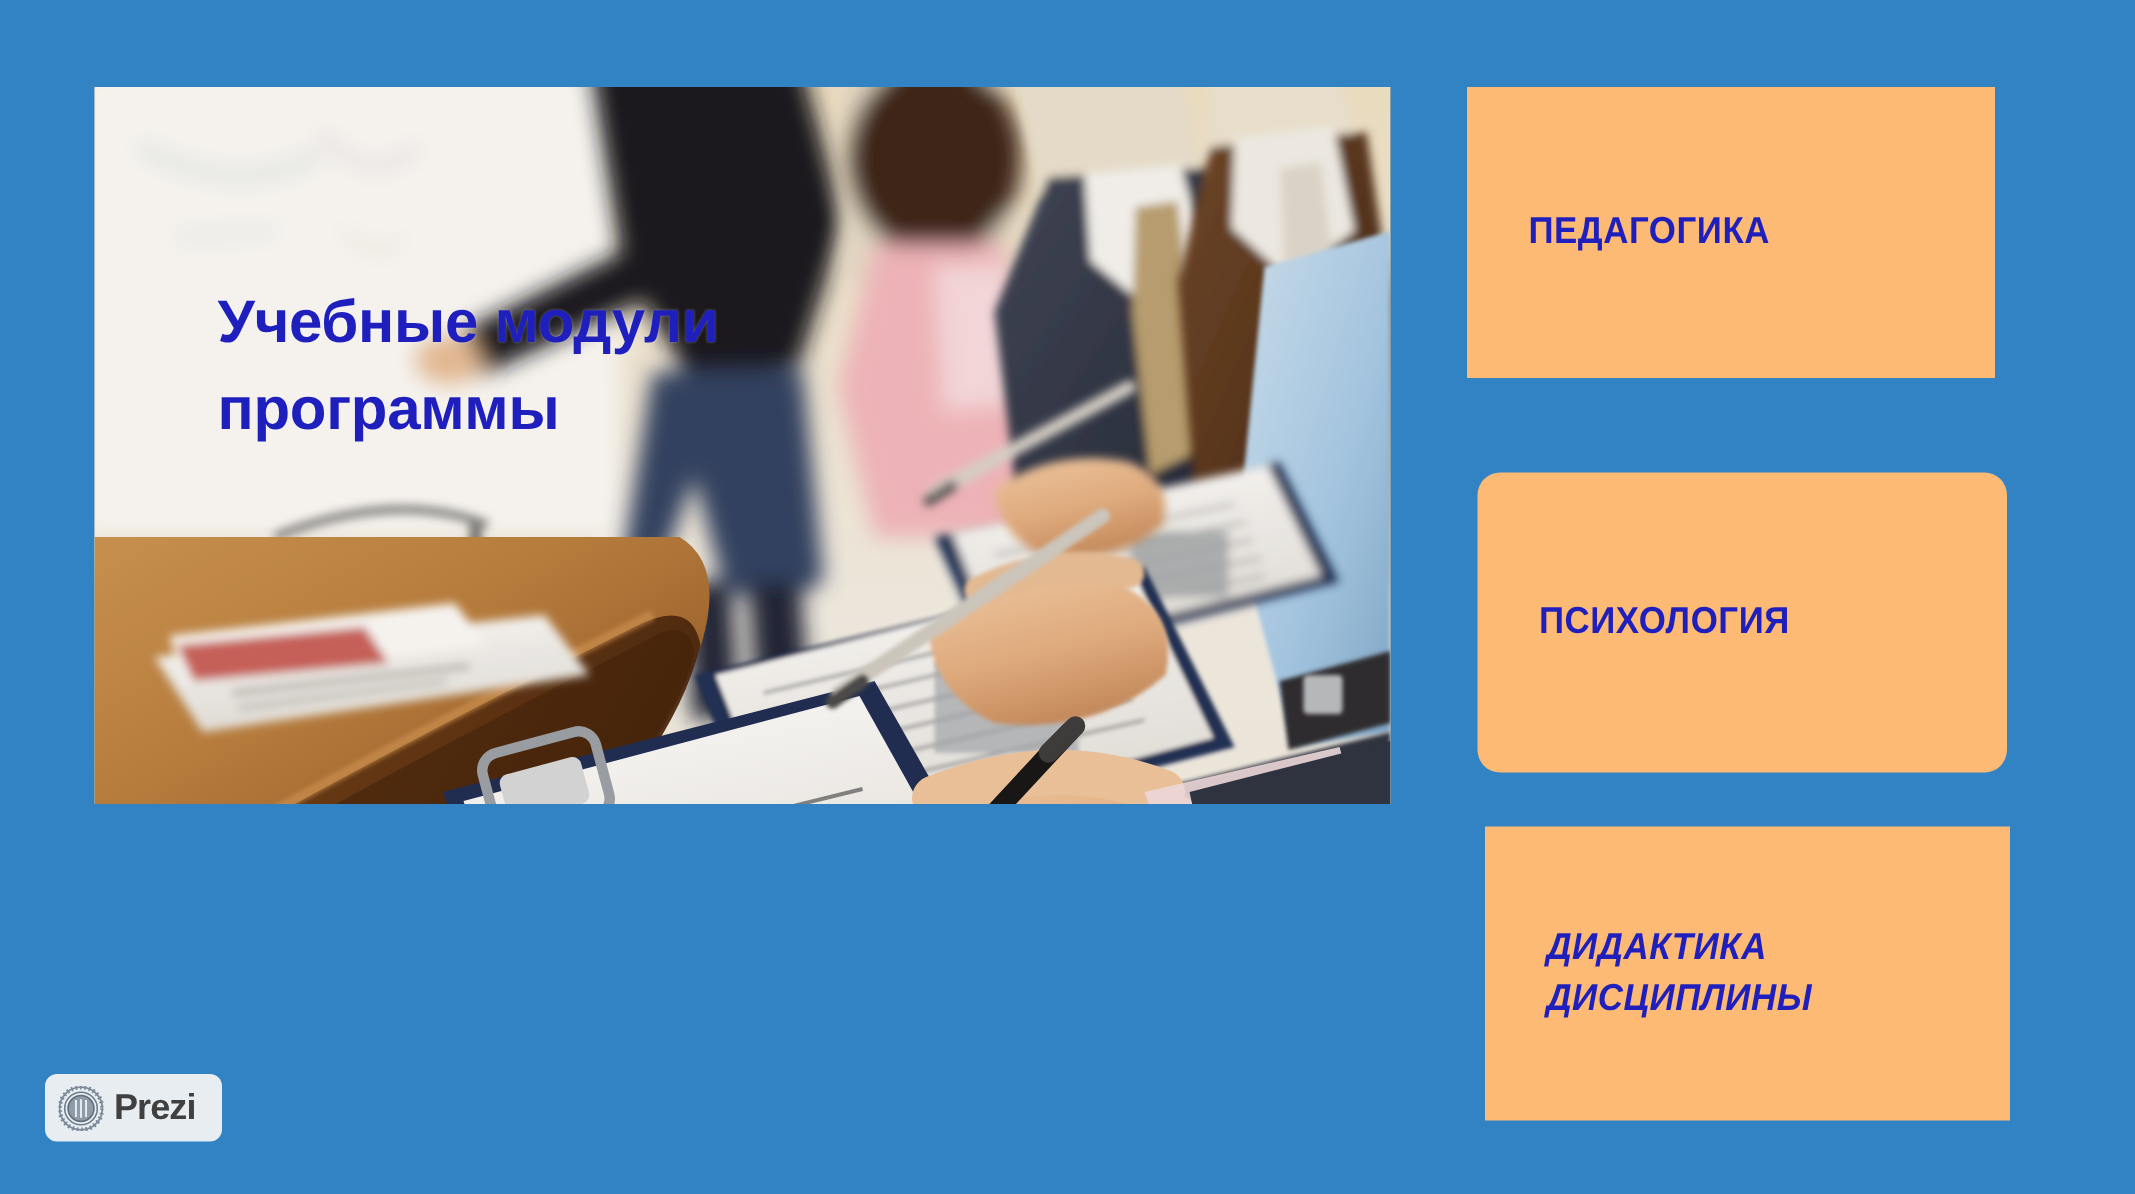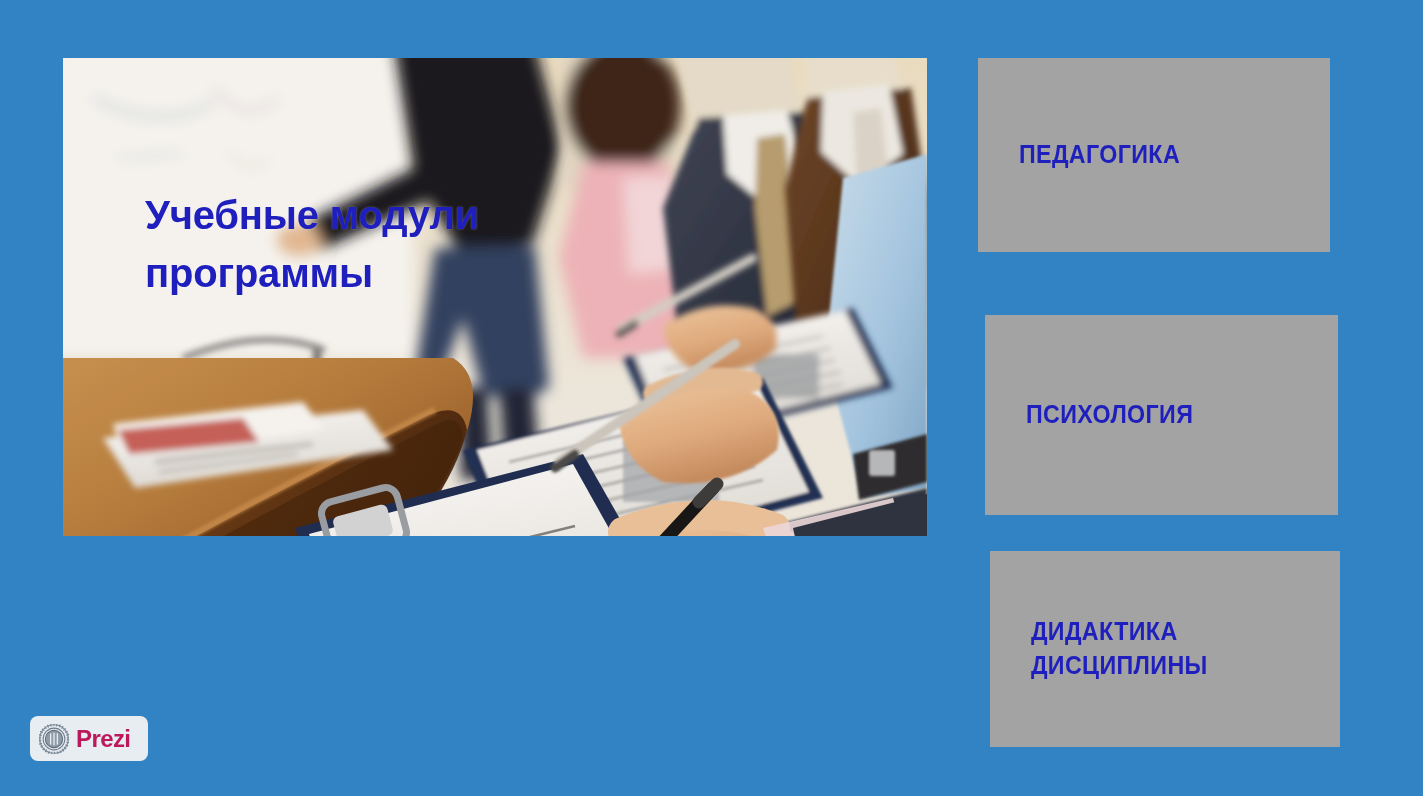--- a/index.html
+++ b/index.html
@@ -33,21 +33,21 @@
     font-weight:bold;
     line-height:1.45;
     letter-spacing:-0.2px;
     white-space:pre-line;
     text-shadow:0 0 2px rgba(255,255,255,.35);
   }
 
   
   .module-card {
     position:absolute;
-    background:#a3a3a3;
+    background:#fdba74;
     display:flex;
     align-items:center;
   }
   .module-card::after {
     content:"";
     position:absolute;
     left:10px; top:10px;
     width:100%; height:100%;
     background:#6795AC;
     z-index:-1;
@@ -58,38 +58,38 @@
     font-weight:bold;
     letter-spacing:0.4px;
     line-height:1.35;
     white-space:pre-line;
     padding-left:44px;
     transform:scaleX(0.93);
     transform-origin:left center;
   }
 
   #card-0 { left:978px;  top:58px;  width:352px; height:194px; }
-  #card-1 { left:985px;  top:315px; width:353px; height:200px; }
-  #card-2 { left:990px;  top:551px; width:350px; height:196px; }
+  #card-1 { left:985px;  top:315px; width:353px; height:200px;border-radius:15px; }
+  #card-2 { left:990px;  top:551px; width:350px; height:196px;font-style:italic; }
 
   
   #prezi-badge {
     position:absolute;
     left:30px; top:716px;
     width:118px; height:45px;
     background:#E8EDF1;
     border-radius:8px;
     display:flex;
     align-items:center;
     gap:7px;
     padding-left:9px;
   }
   #prezi-logo-icon { width:30px; height:30px; flex:0 0 auto; }
   #prezi-wordmark {
-    color:#be185d;
+    color:#404040;
     font-size:24px;
     font-weight:bold;
     letter-spacing:-0.6px;
   }
 </style>
 </head>
 <body>
 
 <div id="slide">
 

